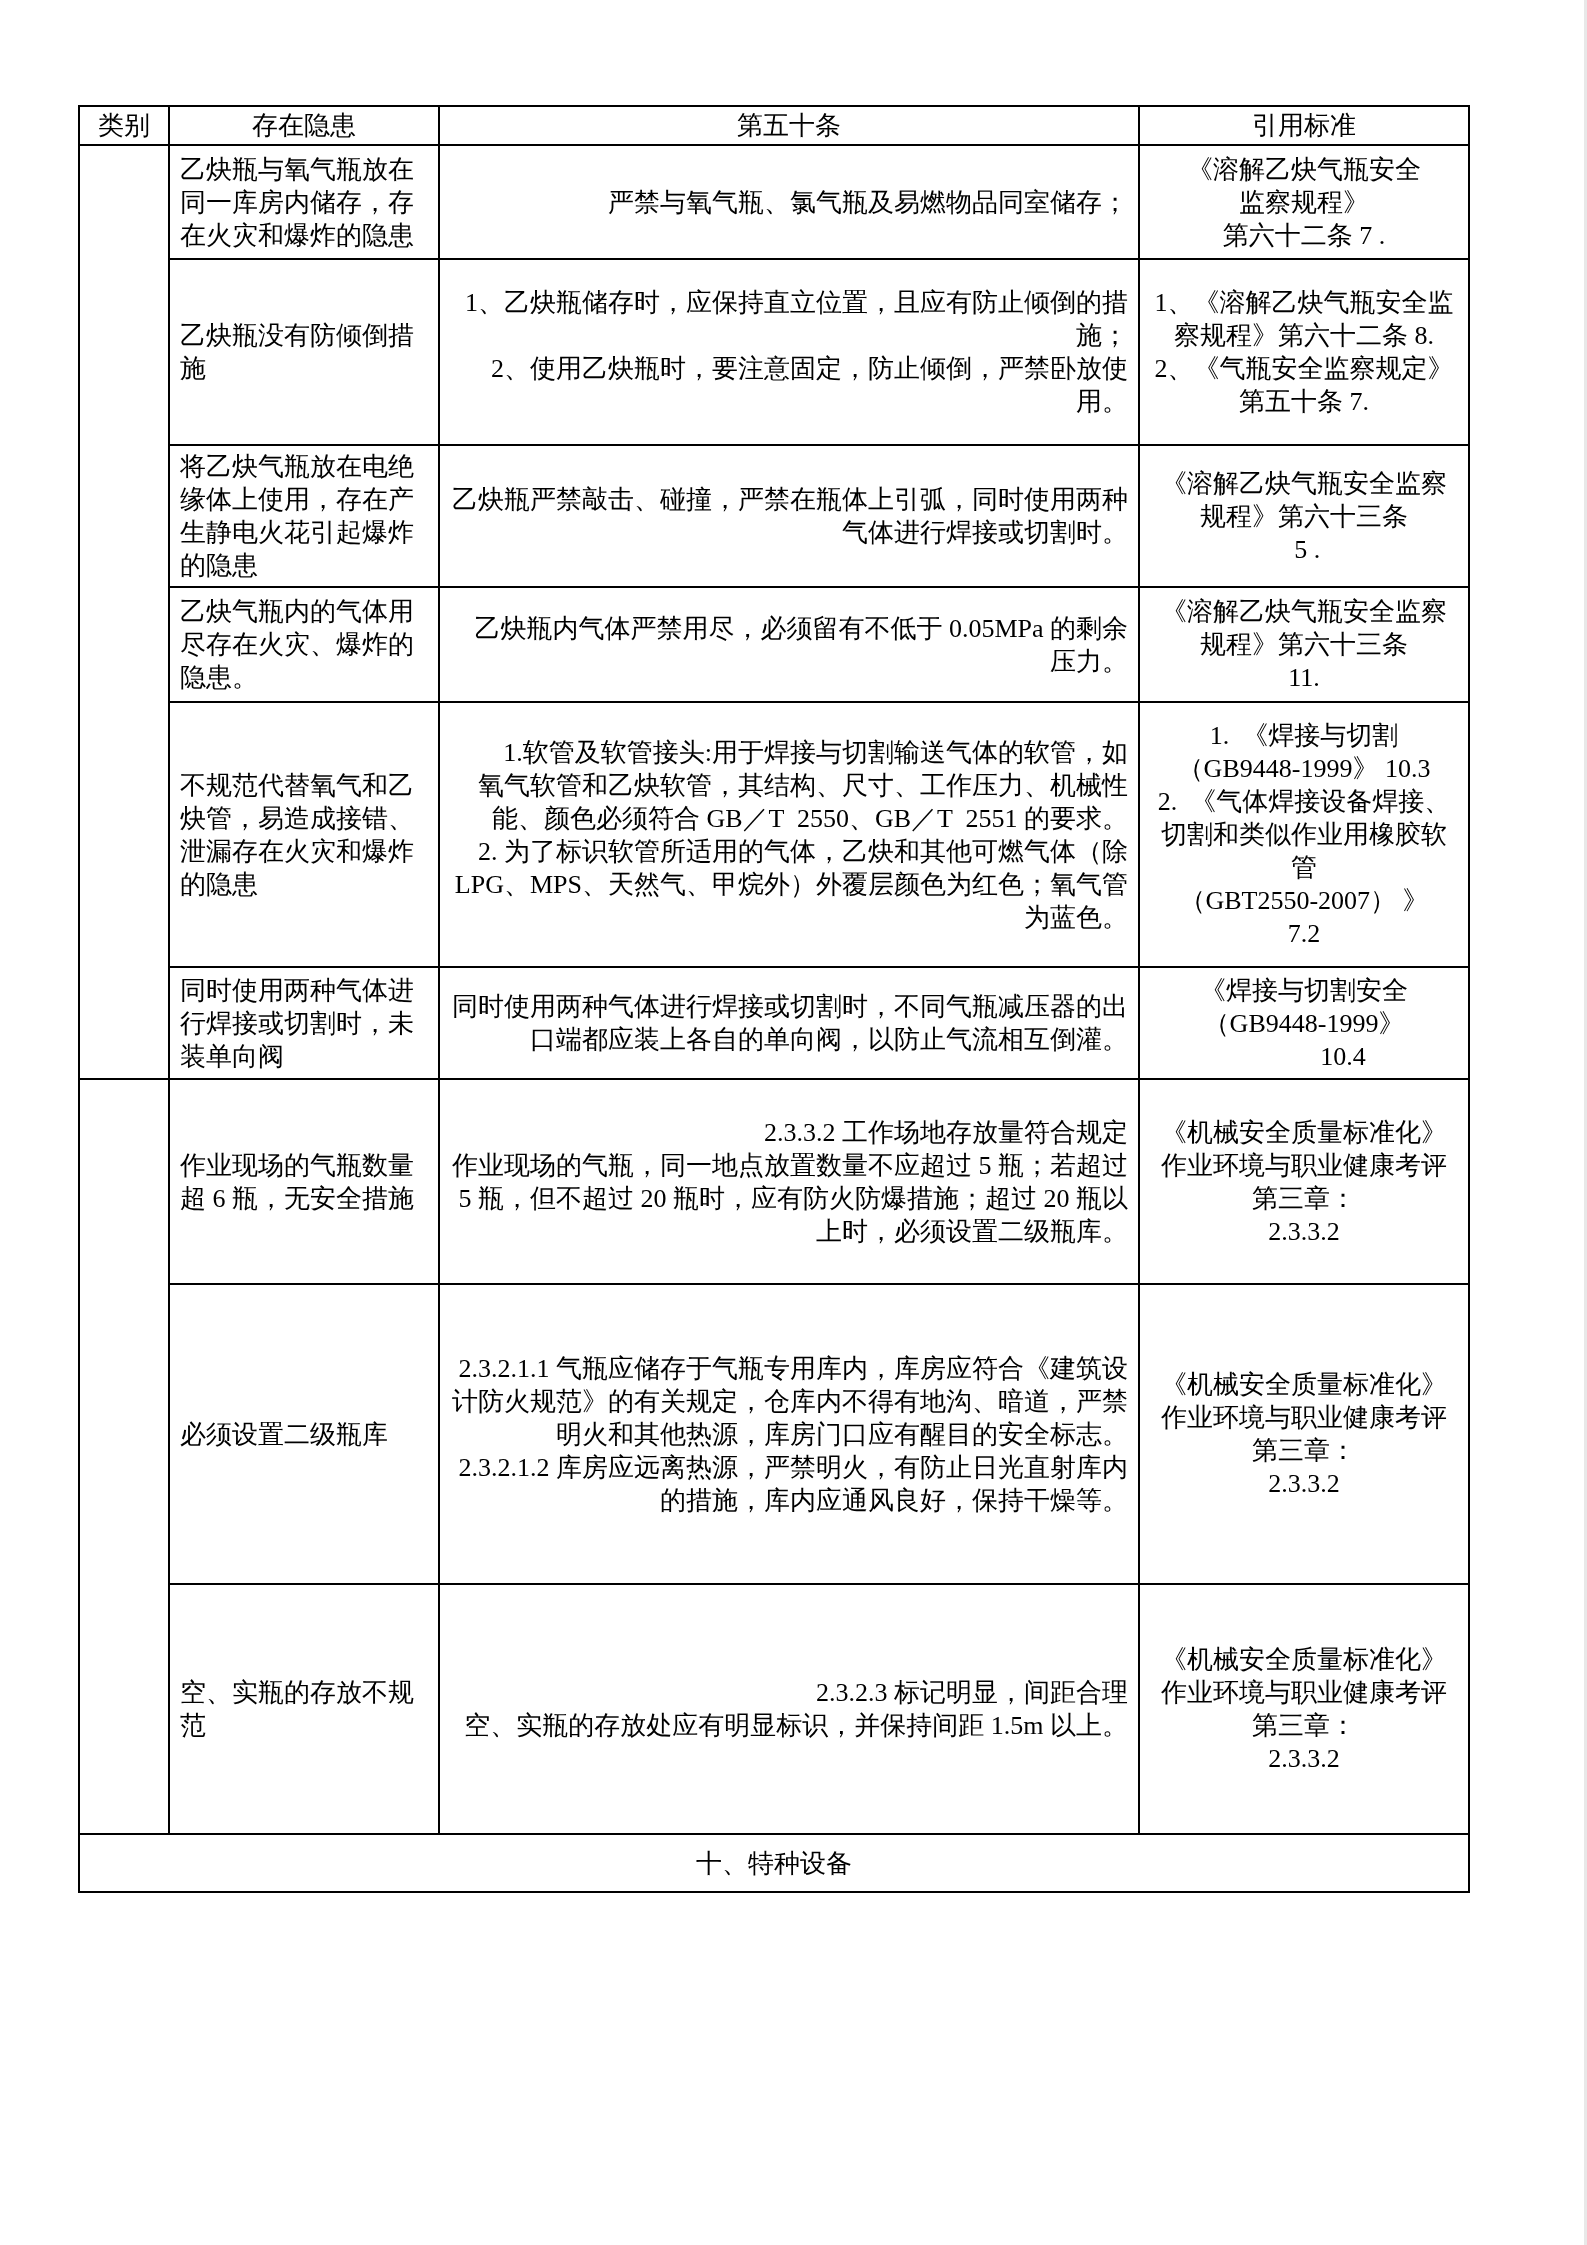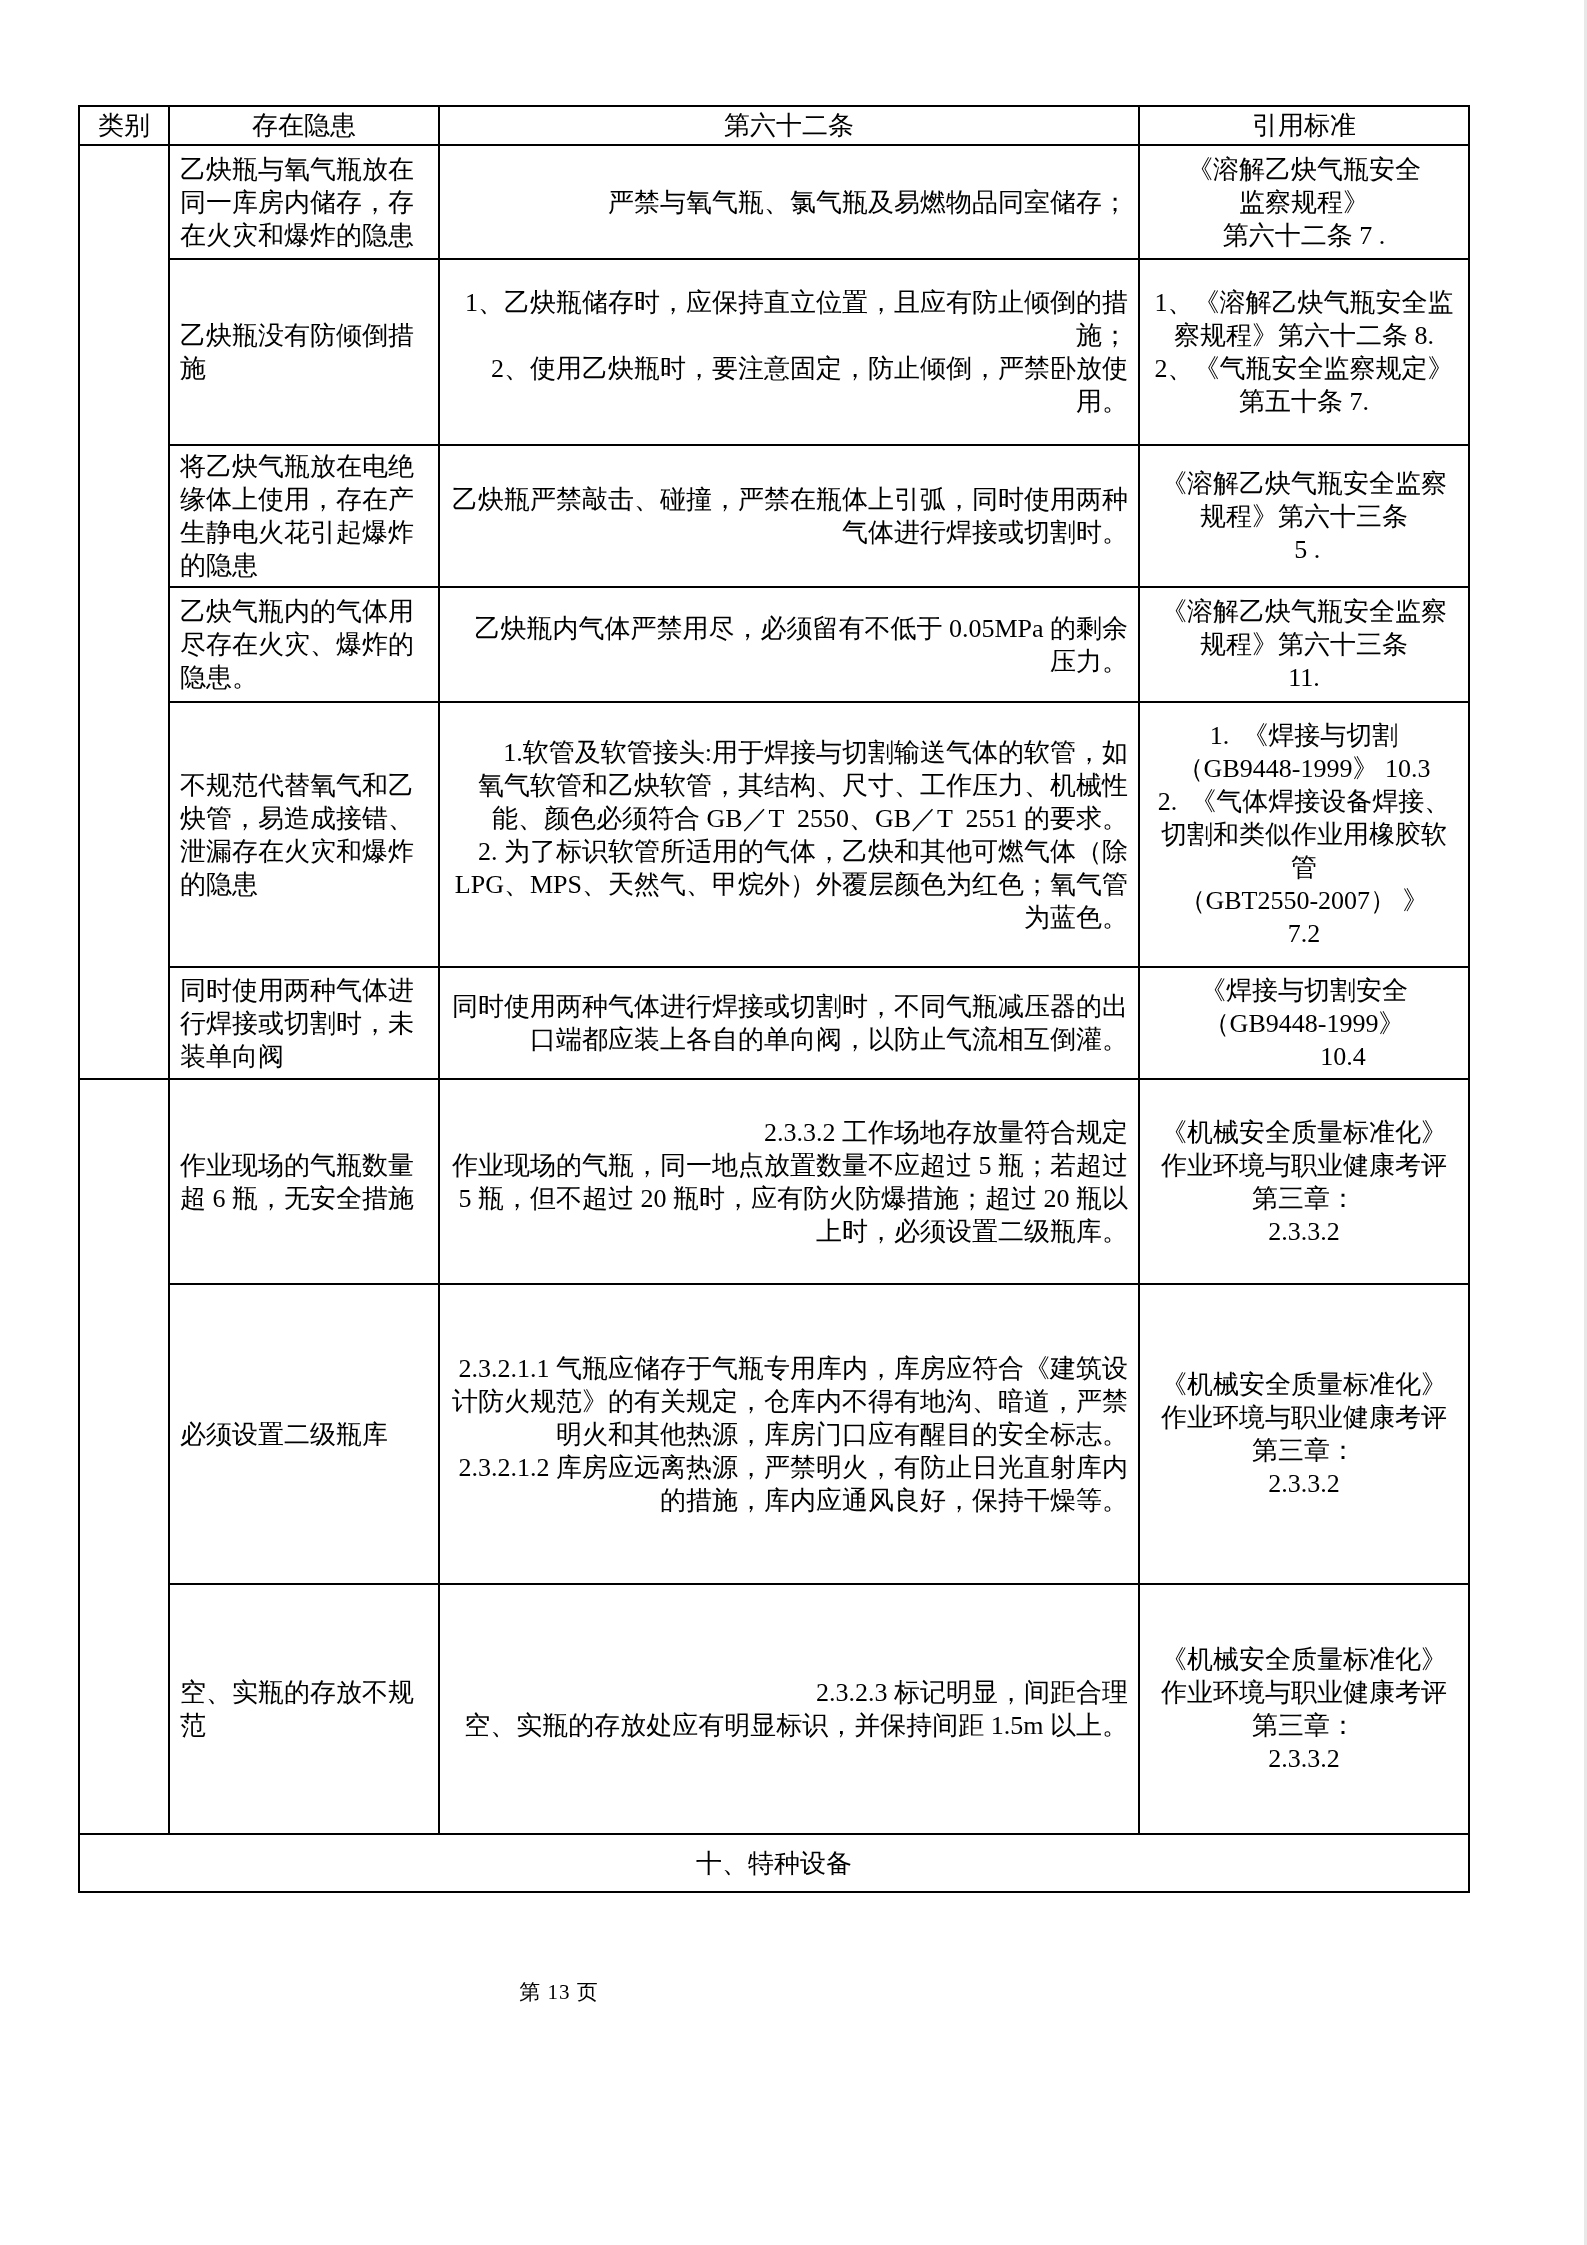--- a/index.html
+++ b/index.html
@@ -53,21 +53,21 @@
       <col style="width:90px">
       <col style="width:270px">
       <col style="width:700px">
       <col style="width:330px">
     </colgroup>
 
     <tbody>
         <tr style="height:35px">
       <th class="relcell">类别</th>
       <th>存在隐患</th>
-      <th>第六十二条</th>
+      <th>第五十条</th>
       <th class="ref-cell" style="text-align:center"><span>引用标准</span></th>
     </tr>
 
     <tr style="height:114px">
       <td class="cat-cell" rowspan="6"></td>
       <td class="hazard-cell">乙炔瓶与氧气瓶放在同一库房内储存，存在火灾和爆炸的隐患</td>
       <td class="measure-cell">严禁与氧气瓶、氯气瓶及易燃物品同室储存；</td>
       <td class="ref-cell"><span>《溶解乙炔气瓶安全
 监察规程》
 第六十二条 7 .</span></td>
@@ -138,15 +138,14 @@
       <td class="ref-cell"><span>《机械安全质量标准化》作业环境与职业健康考评第三章：
 2.3.3.2</span></td>
     </tr>
 
     <tr style="height:58px">
       <td class="section-cell ref-cell" colspan="4" style="text-align:center"><span>十、特种设备</span></td>
     </tr>
   </tbody>
     </table>
 
-  <div class="footer">第 13 页</div>
 
 </div>
 
 </body></html>

